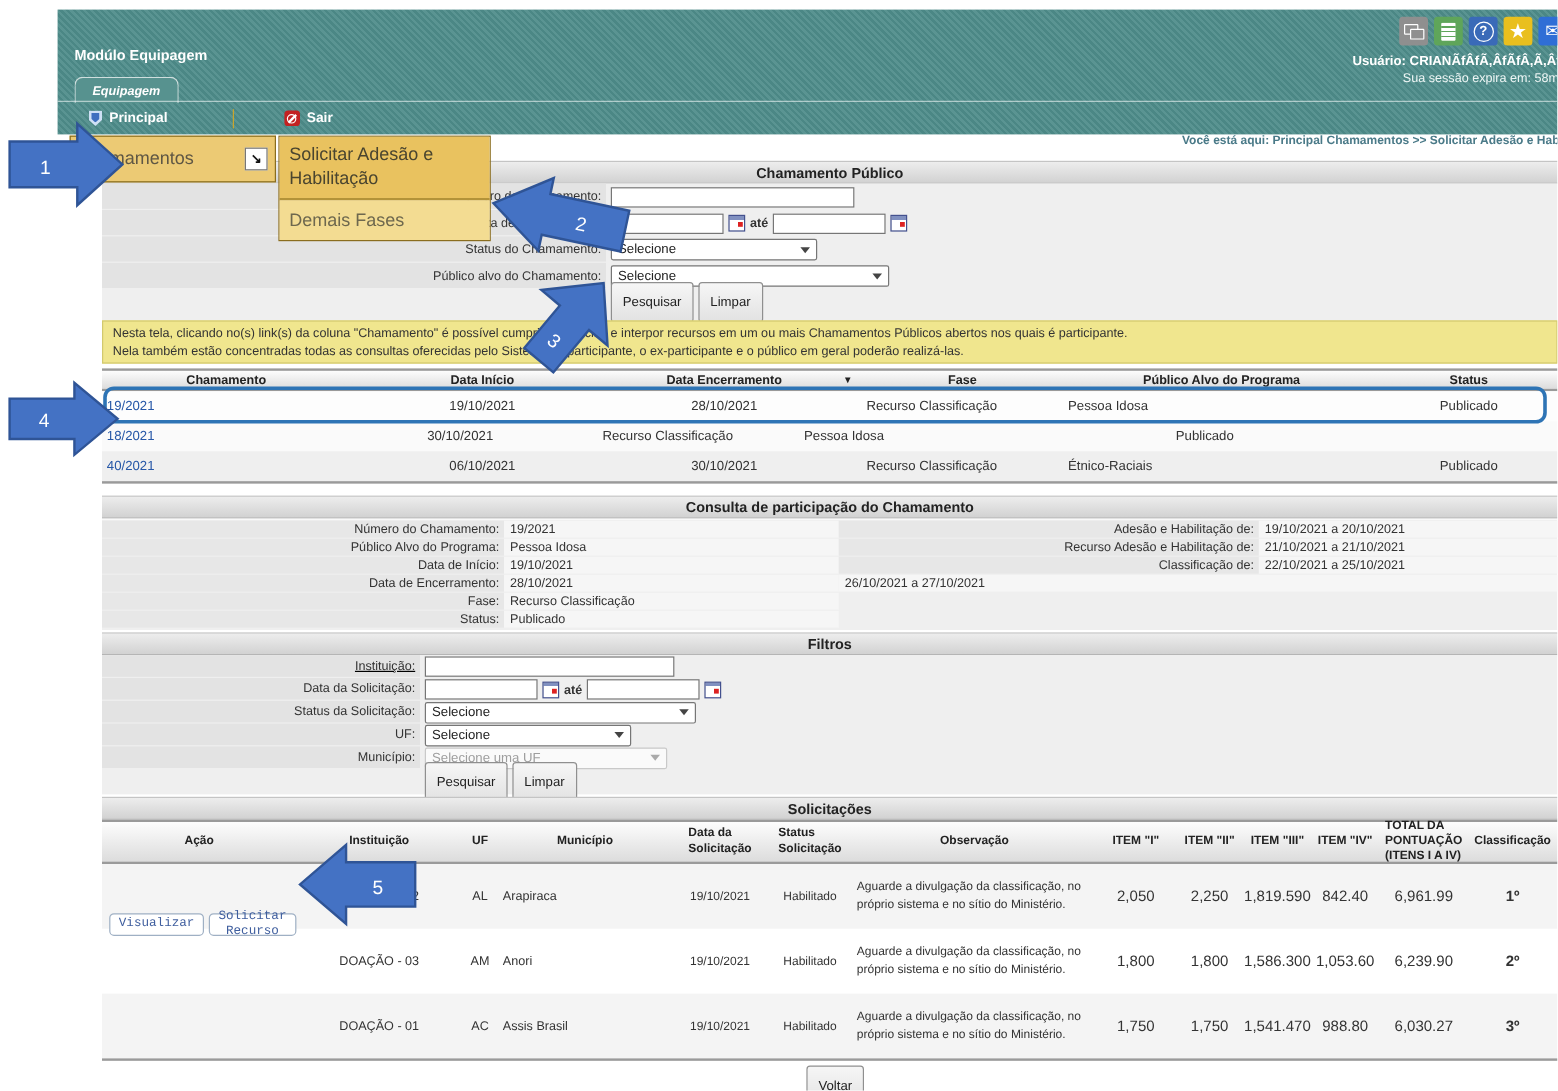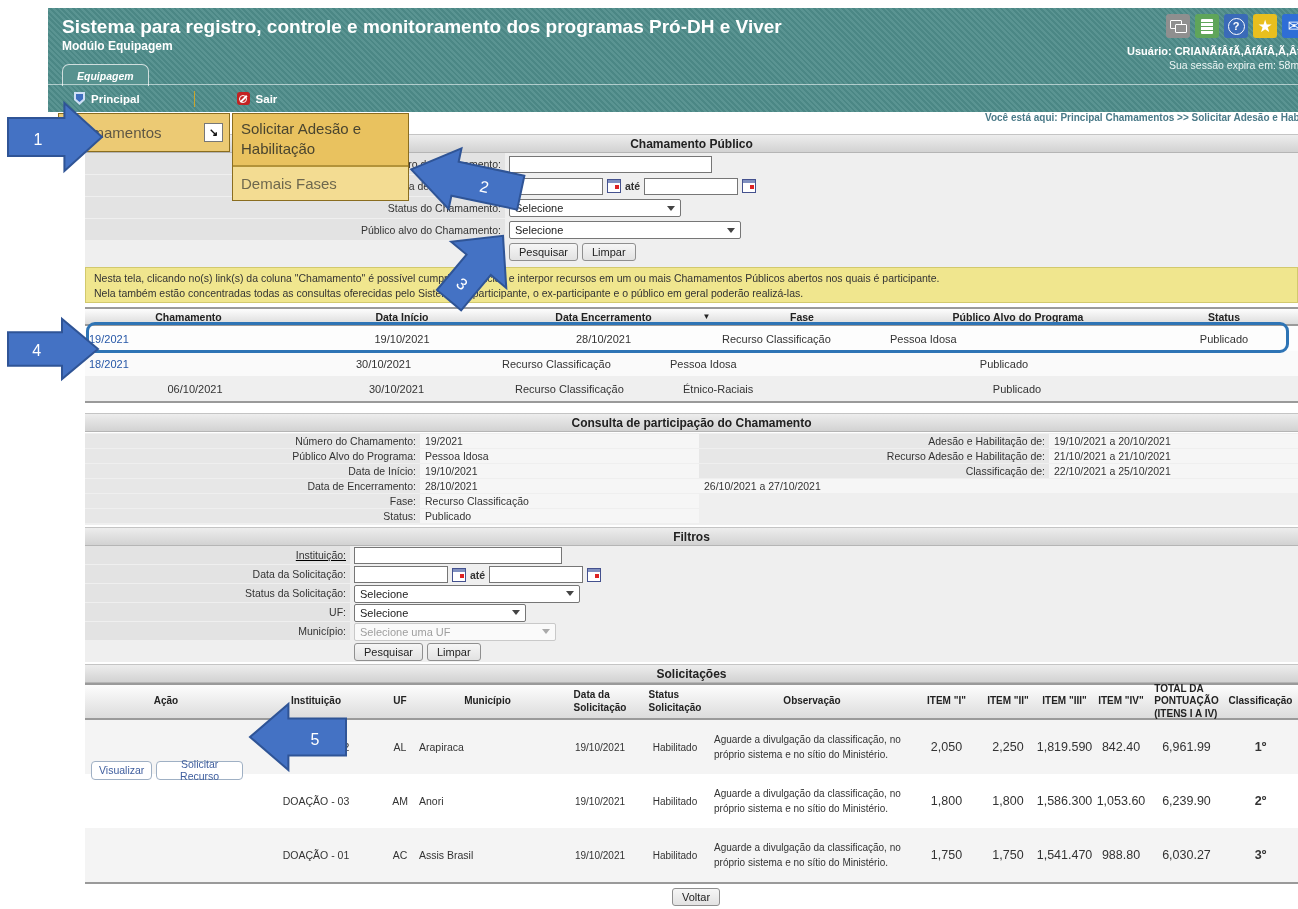--- a/index.html
+++ b/index.html
@@ -57,57 +57,56 @@
           height:21px;display:flex;align-items:center;justify-content:flex-end;margin-bottom:1px;}
   .fctrl{display:flex;align-items:center;gap:4px;padding-left:4px;}
   .ti{height:15px;border:1px solid #767676;background:#fff;font-size:11px;padding:0 3px;box-sizing:content-box;}
   .w195{width:195px;} .w92{width:86px;} .w200{width:200px;}
   .sel{height:18px;border:1px solid #767676;border-radius:2px;background:#fff;font-size:11px;color:#222;
        display:flex;align-items:center;justify-content:space-between;padding:0 5px;box-sizing:border-box;}
   .sel .tri{width:0;height:0;border-left:4px solid transparent;border-right:4px solid transparent;border-top:5px solid #444;}
   .sel.dis{background:#fafafa;border-color:#c9c9c9;color:#9e9e9e;}
   .sel.dis .tri{border-top-color:#aaa;}
   .btn{height:18px;border:1px solid #8f8f8f;border-radius:3px;background:linear-gradient(#f6f6f6,#e2e2e2);
-       font-size:11px;color:#222;padding:0 9px;display:inline-flex;align-items:center;font-family:inherit;}
+       font-size:11px;color:#222;padding:16px 9px;display:inline-flex;align-items:center;font-family:inherit;}
   .ate{font-size:10.5px;color:#333;font-weight:bold;}
   .cal-icon{width:12px;height:12px;border:1px solid #44518e;background:linear-gradient(#8090c0 0 3px,#fff 3px);position:relative;display:inline-block;}
   .cal-icon::after{content:"";position:absolute;right:1px;top:5px;width:4px;height:4px;background:#d22;}
   .notice{position:absolute;width:1213px;height:36px;background:#f0e68e;border:1px solid #d2c96d;box-sizing:border-box;
           font-size:10.5px;color:#333;padding:3px 8px;line-height:1.4;}
   
   .thead{display:flex;border-top:2px solid #9a9a9a;border-bottom:2px solid #9a9a9a;box-sizing:border-box;
          background:linear-gradient(#fdfdfd,#dcdcdc);}
   .th{font-size:10.5px;font-weight:bold;color:#222;display:flex;align-items:center;justify-content:center;text-align:left;box-sizing:border-box;}
   .trow{display:flex;}
   .td{font-size:11px;color:#333;display:flex;align-items:center;box-sizing:border-box;padding:0 4px;}
   .link{color:#2657a7;cursor:pointer;}
   .tbl-bottom{border-bottom:2px solid #9a9a9a;}
   
   .drow{display:flex;margin-bottom:1px;height:14px;}
   .dlabel{background:#e7e7e7;font-size:10.5px;color:#333;display:flex;align-items:center;justify-content:flex-end;padding-right:4px;box-sizing:border-box;}
   .dvalue{background:#f6f6f6;font-size:10.5px;color:#333;display:flex;align-items:center;padding-left:5px;box-sizing:border-box;flex:1;}
   
   .th.pre{white-space:pre-line;line-height:1.25;font-size:10px;}
   .actbtn{height:19px;border:1px solid #9fb0c4;border-radius:4px;background:#fff;font-size:10.5px;color:#3f5e9e;
-          padding:0 7px;display:inline-flex;align-items:center;font-family:Liberation Sans, sans-serif;margin-top:46px;}
+          padding:0 7px;display:inline-flex;align-items:center;font-family:Liberation Mono, monospace;margin-top:46px;}
   .obs{font-size:10px;line-height:1.5;color:#333;}
   .num{font-size:12.5px;justify-content:center;}
   .rank{font-weight:bold;}
   
   .hl-box{position:absolute;left:86px;top:322px;width:1203px;height:31px;border:3px solid #2e74b5;border-radius:9px;box-sizing:border-box;z-index:30;}
   .arrow-svg{position:absolute;z-index:50;overflow:visible;}
   .arrow-svg text{fill:#fff;font-size:16px;font-family:"Liberation Sans",sans-serif;}
 </style>
 </head>
 <body>
 
 <div class="page">
 
   <div class="hdr">
-    <div class="hdr-title">Sistema para registro, controle e monitoramento dos programas Pró-DH e Viver</div>
     <div class="hdr-sub">Modúlo Equipagem</div>
     <div class="hdr-icons" id="hdr-icons">
         <div class="sqicon ic-windows">
           <span class="w1"></span>
           <span class="w2"></span>
         </div>
         <div class="sqicon ic-book">
           <span class="bk"></span>
         </div>
         <div class="sqicon ic-help">
@@ -214,20 +213,21 @@
       </div>
       <div class="trow" style="height: 25px; background: rgb(250, 250, 250);">
         <div class="td link" style="width: 207px;">18/2021</div>
         <div class="td" style="width: 183px; justify-content: center;">30/10/2021</div>
         <div class="td" style="width: 23px;"></div>
         <div class="td" style="width: 168px;">Recurso Classificação</div>
         <div class="td" style="width: 264px;">Pessoa Idosa</div>
         <div class="td" style="width: 148px; justify-content: center;">Publicado</div>
       </div>
       <div class="trow tbl-bottom" style="height: 25px; background: rgb(239, 239, 239);">
+        <div class="td link" style="width: 207px;">40/2021</div>
         <div class="td" style="width: 220px; justify-content: center;">06/10/2021</div>
         <div class="td" style="width: 183px; justify-content: center;">30/10/2021</div>
         <div class="td" style="width: 23px;"></div>
         <div class="td" style="width: 168px;">Recurso Classificação</div>
         <div class="td" style="width: 264px;">Étnico-Raciais</div>
         <div class="td" style="width: 148px; justify-content: center;">Publicado</div>
       </div>
     </div>
 
   <div class="sec-h" style="left:85px;top:413px;">Consulta de participação do Chamamento</div>

